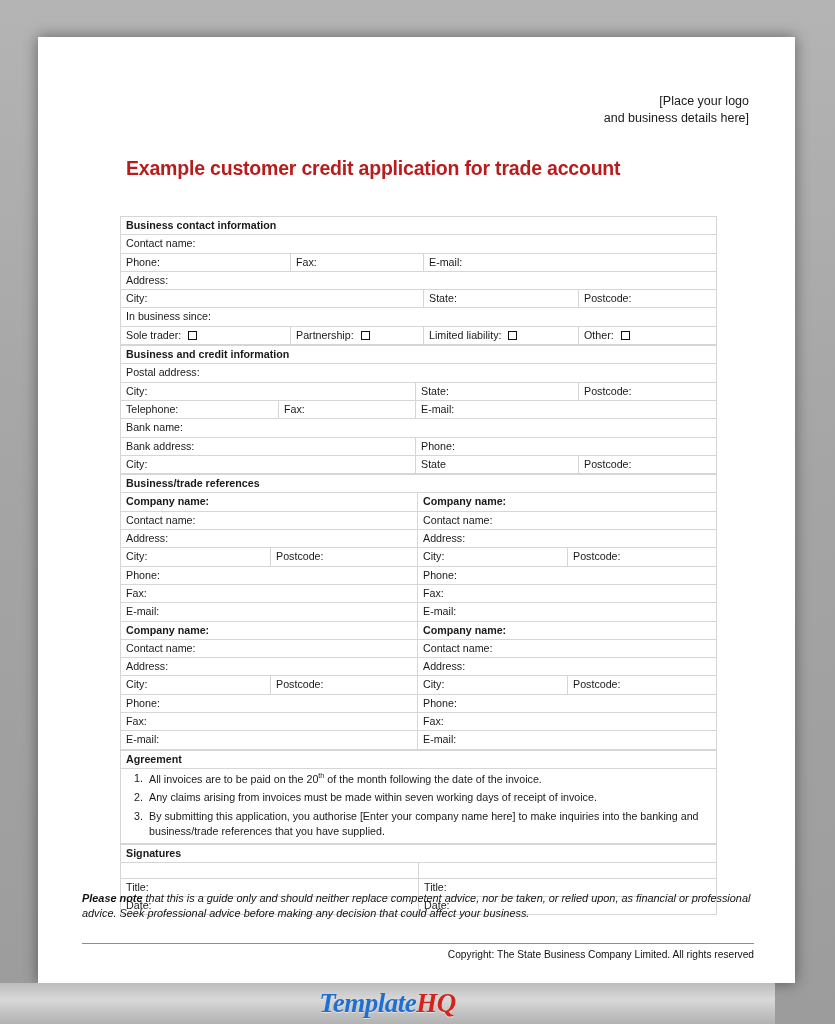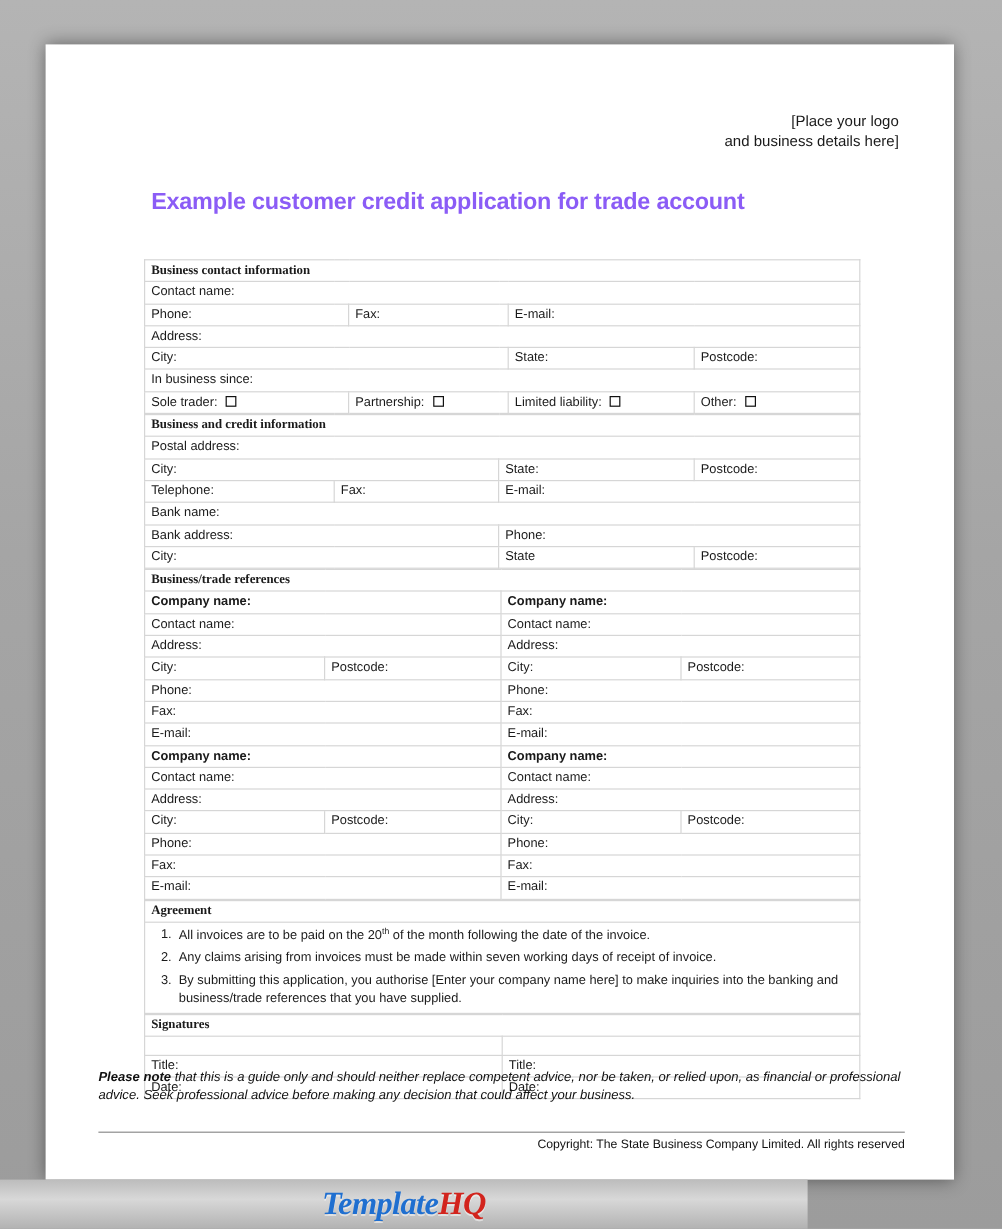--- a/index.html
+++ b/index.html
@@ -20,21 +20,21 @@
   #page {
     position:absolute;
     left:38px; top:37px;
     width:757px; height:946px;
     background:#ffffff;
     box-shadow: 0 0 14px rgba(0,0,0,.45);
     overflow:hidden;
   }
   #logo-strip {
     position:absolute;
-    left:0; top:983px; width:673px; height:41px;
+    left:0; top:983px; width:775px; height:41px;
     background: linear-gradient(180deg,#bcbcbc 0%,#d8d8d8 40%,#b2b2b2 100%);
     display:flex; align-items:center; justify-content:center;
   }
   .tmplhq {
     font-family: "Liberation Serif", serif;
     font-weight:bold; font-style:italic;
     font-size:27px; letter-spacing:-0.5px;
     line-height:1;
     text-shadow:0 1px 0 rgba(255,255,255,.5);
   }
@@ -46,21 +46,21 @@
 
   .logo-placeholder {
     position:absolute; right:46px; top:56px;
     text-align:right;
     font-size:12.5px; color:#1a1a1a; line-height:1.33;
   }
 
   h1.doc-title {
     position:absolute; left:88px; top:118px; width:590px;
     margin:0;
-    font-size:19.5px; font-weight:bold; color:#8b5cf6;
+    font-size:19.5px; font-weight:bold; color:#b91c1c;
     line-height:1.35; letter-spacing:-.2px;
   }
 
   .tbl-wrap { position:absolute; left:82px; top:179px; width:596px; }
 
   table.form { width:596px; border-collapse:collapse; table-layout:fixed; }
   table.form td {
     border:1px solid #d6d6d6;
     padding:2px 5px 3px 5px;
     font-size:10.7px;
@@ -70,21 +70,20 @@
     background:#fff;
     line-height:1.15;
   }
   td.sec {
     background:#eaeaea;
     font-weight:bold;
     font-size:11.3px;
     padding:3px 5px 4px 7px;
     height:19px;
     border-color:#d6d6d6;
-    font-family:Liberation Serif, serif;
   }
   td.b { font-weight:bold; }
   .cbx {
     display:inline-block;
     width:9px; height:9px;
     border:1.7px solid #111;
     vertical-align:-1px;
     margin-left:7px;
     background:#fff;
   }

